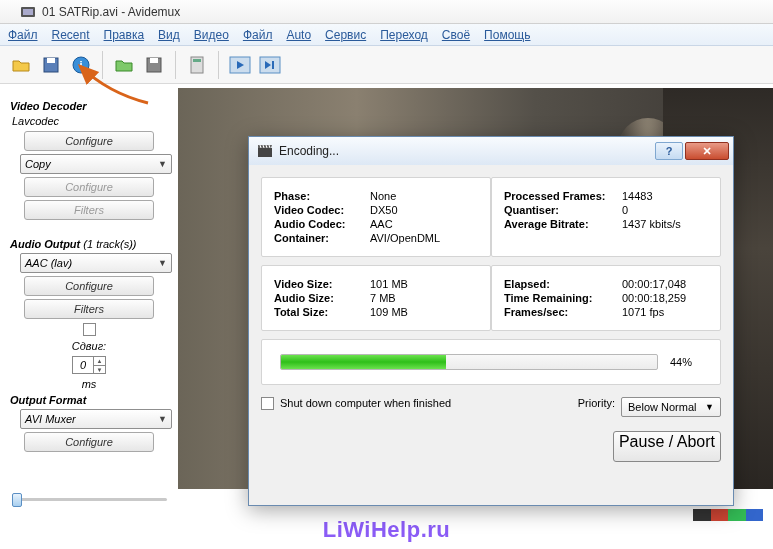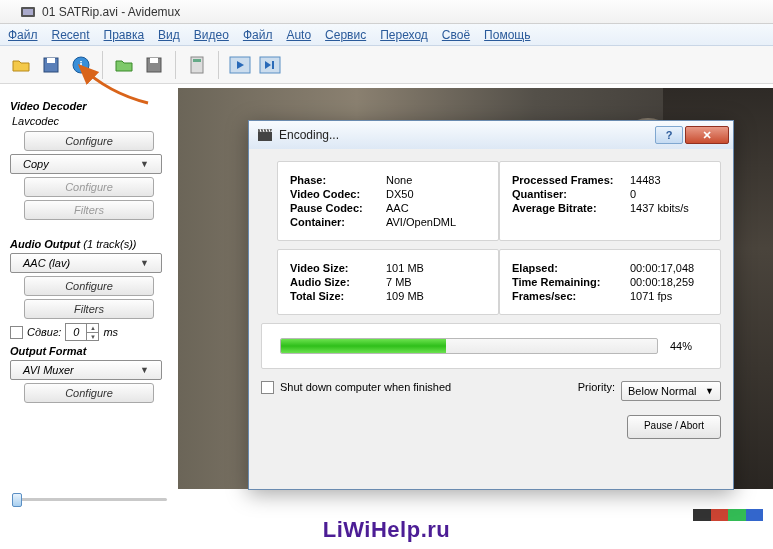--- a/index.html
+++ b/index.html
@@ -17,80 +17,80 @@
 .toolbar { height: 38px; background: #f7f7f7; border-bottom: 1px solid #d9d9d9; display: flex; align-items: center; padding: 0 8px; gap: 4px; }
 .toolbar .sep { width: 1px; height: 28px; background: #cfcfcf; margin: 0 4px; }
 .tbtn { width: 26px; height: 26px; display: flex; align-items: center; justify-content: center; border-radius: 3px; }
 
 
 .leftpanel { position: absolute; left: 0; top: 88px; width: 178px; padding: 6px 10px; font-size: 11px; color: #000; font-style: italic; }
 .sect-head { font-weight: bold; font-size: 11px; margin: 6px 0 3px; }
 .sub { font-size: 11px; margin: 2px 0 4px 2px; }
 .btn { width: 130px; height: 20px; margin: 3px auto; display: block; background: linear-gradient(#fdfdfd,#e6e6e6); border: 1px solid #a8a8a8; border-radius: 3px; font-size: 11px; color: #333; text-align: center; line-height: 18px; }
 .btn.dis { color: #9a9a9a; }
-.sel { width: 152px; height: 20px; margin: 2px 0; background: linear-gradient(#fff,#ececec); border: 1px solid #8f8f8f; border-radius: 2px; font-size: 11px; padding: 0 12px; display: flex; align-items: center; justify-content: space-between; }
+.sel { width: 152px; height: 20px; margin: 2px 10px; background: linear-gradient(#fff,#ececec); border: 1px solid #8f8f8f; border-radius: 2px; font-size: 11px; padding: 0 4px; display: flex; align-items: center; justify-content: space-between; }
 .sel .arr { font-size: 9px; color: #444; }
-.row-inline { display: flex; align-items: center; gap: 4px; margin: 4px 0; font-size: 11px; }
+.row-inline { display: flex; align-items: center; gap: 4px; margin: 4px 0; font-size: 11px; flex-direction: column; }
 .chk { width: 13px; height: 13px; border: 1px solid #888; background: #fff; }
 .spin { width: 34px; height: 18px; border: 1px solid #888; background: #fff; display: flex; }
 .spin .v { flex: 1; text-align: center; font-size: 11px; line-height: 16px; }
 .spin .ud { width: 12px; display: flex; flex-direction: column; }
 .spin .ud div { flex:1; border-left:1px solid #888; font-size:6px; text-align:center; line-height:8px; color:#555; }
 .spin .ud div:first-child { border-bottom:1px solid #888; }
 
 
 .preview { position: absolute; left: 178px; top: 88px; right: 0; bottom: 60px; background: linear-gradient(90deg,#6b6558,#8a8070 30%,#545049 60%,#3a3632); }
 .preview .figure { position:absolute; right:0; top:0; width:110px; height:100%; background: linear-gradient(#2e2a26,#4a443c 40%,#2a2622); }
 .preview .figure2 { position:absolute; right:95px; top:30px; width:60px; height:80%; background: radial-gradient(ellipse at 50% 20%, #d4c4aa 0%, #5a5248 60%); border-radius:30px 30px 0 0; opacity:.6; }
 
 
-.watermark { position: absolute; bottom: 6px; left: 50%; transform: translateX(-50%); font-size: 22px; font-weight: bold; color: #4c1d95; letter-spacing: .5px; }
+.watermark { position: absolute; bottom: 6px; left: 50%; transform: translateX(-50%); font-size: 22px; font-weight: bold; color: #8b5cf6; letter-spacing: .5px; }
 
 
 .bstrip { position:absolute; bottom:28px; right:10px; width:70px; height:12px; display:flex; }
 .bstrip div { flex:1; }
 .bstrip .a{background:#333}.bstrip .b{background:#c43}.bstrip .c{background:#3b5}.bstrip .d{background:#36c}
 
 
 .slider { position:absolute; left:12px; bottom:42px; width:155px; height:16px; }
 .slider .track { position:absolute; top:7px; left:0; right:0; height:3px; background:#c9c9c9; border-radius:2px; }
 .slider .thumb { position:absolute; left:0; top:2px; width:10px; height:14px; background:linear-gradient(#e8f3fd,#a8cfef); border:1px solid #5a8fc4; border-radius:2px; }
 
 
 .arrow { position:absolute; left:68px; top:58px; pointer-events:none; }
 
 
-.dialog { position: absolute; left: 248px; top: 120px; width: 486px; height: 370px; background: #f0f0f0; border: 1px solid #6a8bb0; box-shadow: 0 4px 20px rgba(0,0,0,.35); }
+.dialog { position: absolute; left: 248px; top: 136px; width: 486px; height: 370px; background: #f0f0f0; border: 1px solid #6a8bb0; box-shadow: 0 4px 20px rgba(0,0,0,.35); }
 .dlg-title { height: 28px; background: linear-gradient(#f8fbfe,#dde8f5); display: flex; align-items: center; padding: 0 4px 0 8px; font-size: 12px; color: #222; }
 .dlg-title .ico { width:16px; height:16px; margin-right:6px; }
 .dlg-title .gap { flex:1; }
 .dlg-btn { width: 28px; height: 18px; margin-left: 2px; border-radius: 2px; display:flex; align-items:center; justify-content:center; font-size:11px; }
 .dlg-help { background: linear-gradient(#eaf3fc,#c5dbf2); border:1px solid #7fa7d0; color:#2a5a9a; font-weight:bold; }
 .dlg-close { width:44px; background: linear-gradient(#e89a87,#c94d30); border:1px solid #913020; color:#fff; font-weight:bold; }
 
 .dlg-body { padding: 12px; }
-.panel-row { display: flex; margin-bottom: 8px; margin-left: 16px; }
+.panel-row { display: flex; margin-bottom: 8px; }
 .panel { flex: 1; border: 1px solid #d4d4d4; background: #fff; border-radius: 2px; padding: 10px 12px; font-size: 11px; }
 .kv { display: flex; margin: 2px 0; }
 .kv .k { width: 96px; font-weight: bold; }
 .kv .k2 { width: 118px; font-weight: bold; }
 .kv .v { flex:1; }
 
 .progress-wrap { border:1px solid #d4d4d4; background:#fff; border-radius:2px; padding:14px 18px; display:flex; align-items:center; gap:12px; }
 .pbar { flex:1; height:16px; border:1px solid #b8b8b8; border-radius:2px; background:linear-gradient(#f8f8f8,#ececec); position:relative; overflow:hidden; }
 .pfill { position:absolute; left:0; top:0; bottom:0; width:44%; background:linear-gradient(#6be24e,#2fbf1a 50%,#6be24e); }
 .ppct { font-size:11px; width:32px; }
 
 .dlg-foot { display:flex; align-items:flex-start; margin-top:12px; font-size:11px; }
 .dlg-foot .chk { margin-right:6px; }
 .dlg-foot .gap { flex:1; }
 .prio-sel { width:100px; height:20px; background:linear-gradient(#fff,#ececec); border:1px solid #8f8f8f; border-radius:2px; font-size:11px; padding:0 6px; display:flex; align-items:center; justify-content:space-between; margin-left:6px; }
 
 .dlg-actions { display:flex; justify-content:flex-end; margin-top:14px; }
-.pause-btn { height:24px; padding:0 16px; background:linear-gradient(#fdfdfd,#e6e6e6); border:1px solid #888; border-radius:3px; font-size:10px; line-height:20px; }
+.pause-btn { height:31px; padding:0 5px; background:linear-gradient(#fdfdfd,#e6e6e6); border:1px solid #888; border-radius:3px; font-size:16px; line-height:20px; }
 </style>
 </head>
 <body>
 
 <div class="titlebar">
   <svg class="ico" viewBox="0 0 16 16">
       <rect x="1" y="3" width="14" height="10" fill="#555" rx="1"></rect>
       <rect x="3" y="5" width="10" height="6" fill="#aac"></rect>
     </svg>
   <span>01 SATRip.avi - Avidemux</span>
@@ -247,21 +247,21 @@
       <div class="panel">
         <div class="kv">
             <div class="k">Phase:</div>
             <div class="v">None</div>
           </div>
         <div class="kv">
             <div class="k">Video Codec:</div>
             <div class="v">DX50</div>
           </div>
         <div class="kv">
-            <div class="k">Pause Codec:</div>
+            <div class="k">Audio Codec:</div>
             <div class="v">AAC</div>
           </div>
         <div class="kv">
             <div class="k">Container:</div>
             <div class="v">AVI/OpenDML</div>
           </div>
       </div>
       <div class="panel">
         <div class="kv">
             <div class="k2">Processed Frames:</div>

